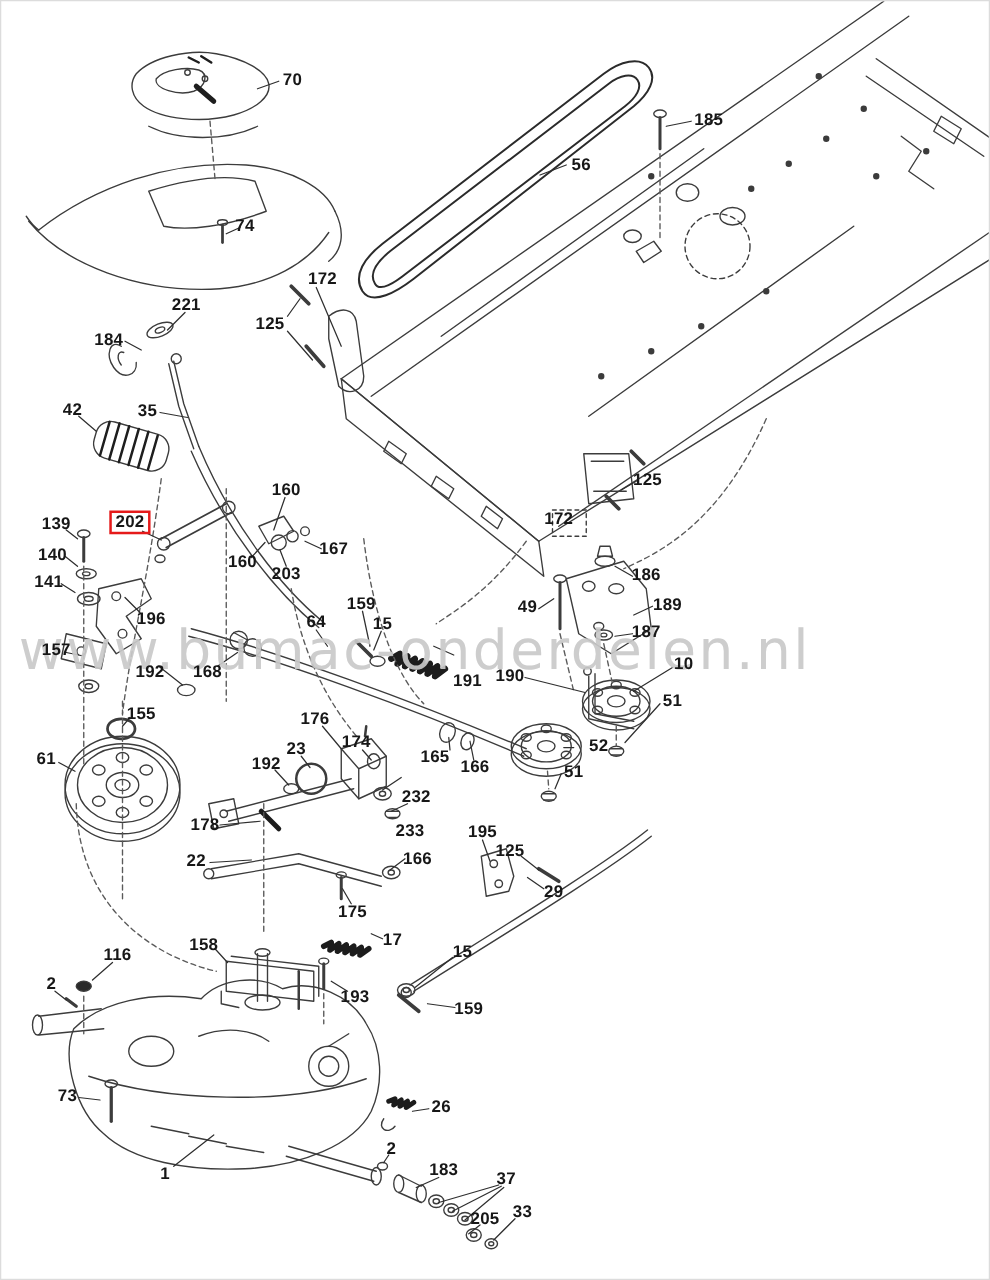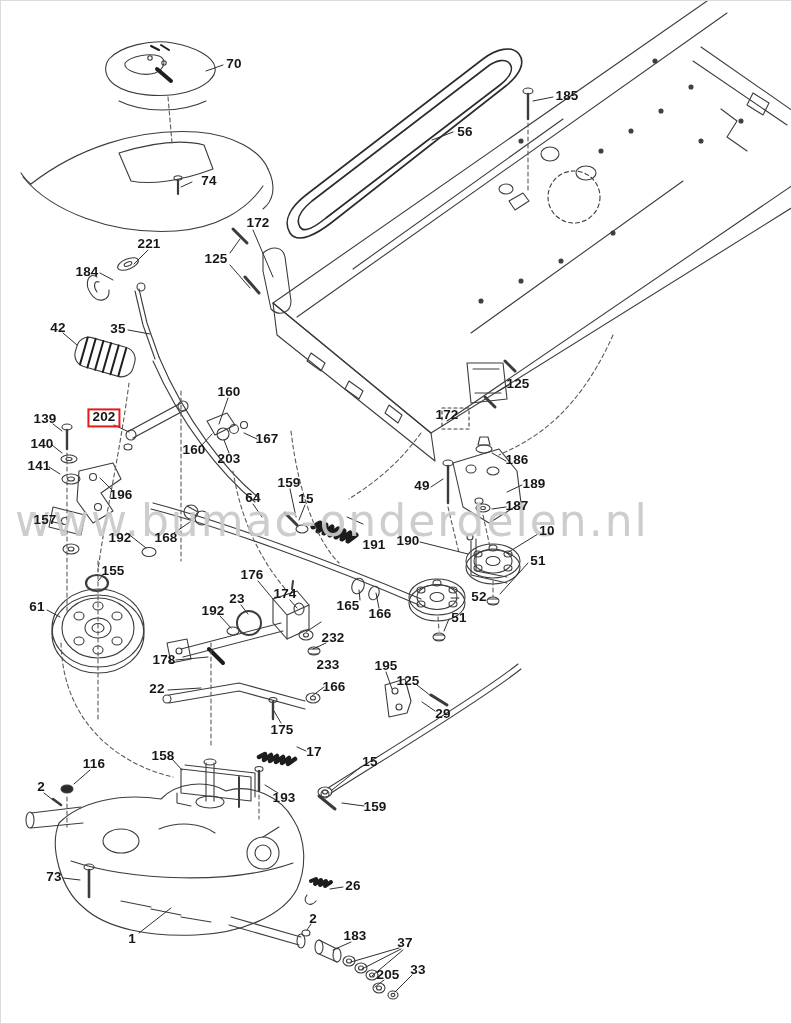--- a/index.html
+++ b/index.html
@@ -345,21 +345,21 @@
       </g>
     </g>
   </svg>
 
   <div class="watermark">www.bumac-onderdelen.nl</div>
 
   <div class="label-layer">
       <div class="part-label" style="left: 233px; top: 63px;">70</div>
       <div class="part-label" style="left: 566px; top: 95px;">185</div>
       <div class="part-label" style="left: 464px; top: 131px;">56</div>
-      <div class="part-label" style="left: 208px; top: 180px;">74</div>
+      <div class="part-label" style="left: 195px; top: 180px;">74</div>
       <div class="part-label" style="left: 257px; top: 222px;">172</div>
       <div class="part-label" style="left: 215px; top: 258px;">125</div>
       <div class="part-label" style="left: 148px; top: 243px; text-align: center;">221</div>
       <div class="part-label" style="left: 86px; top: 271px;">184</div>
       <div class="part-label" style="left: 57px; top: 327px;">42</div>
       <div class="part-label" style="left: 117px; top: 328px;">35</div>
       <div class="part-label" style="left: 228px; top: 391px;">160</div>
       <div class="part-label" style="left: 44px; top: 418px;">139</div>
       <div class="part-label highlighted" style="left: 103px; top: 417px;">202</div>
       <div class="part-label" style="left: 41px; top: 443px;">140</div>

